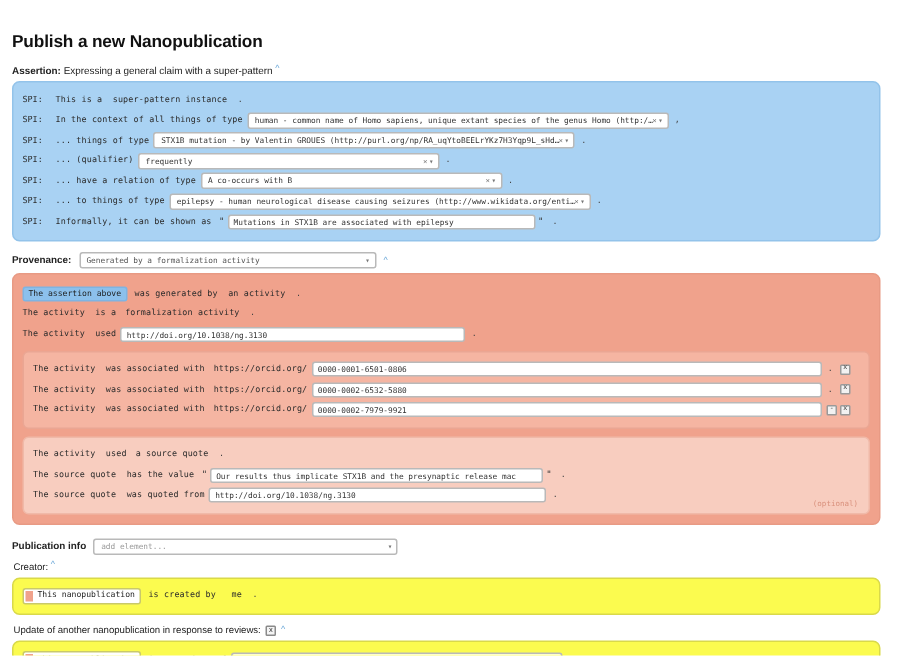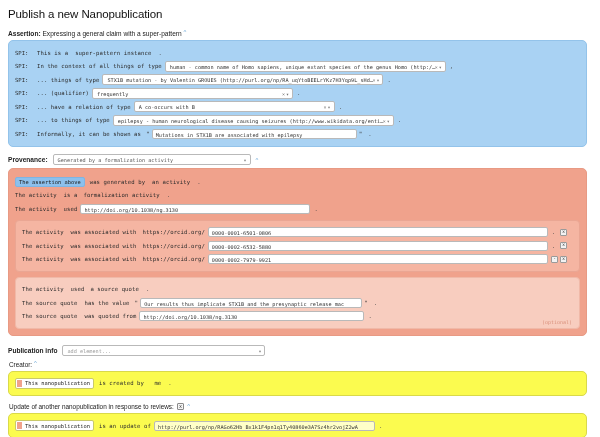--- a/index.html
+++ b/index.html
@@ -16,22 +16,22 @@
     font-size: 6.5px;
     color: #222;
   }
   .page {
     padding: 6px 8px 0 8px;
     box-sizing: border-box;
     width: 600px;
   }
   h1.page-title {
     font-size: 11.5px;
-    font-weight: normal;
-    margin: 2px 0 9px 0;
+    font-weight: bold;
+    margin: 16px 0 9px 0;
     letter-spacing: -0.1px;
     color: #111;
   }
   .section-label {
     font-size: 6.6px;
     margin: 0 0 3px 0;
   }
   .section-label b { font-weight: bold; }
   .caret {
     color: #6ca8d8;

